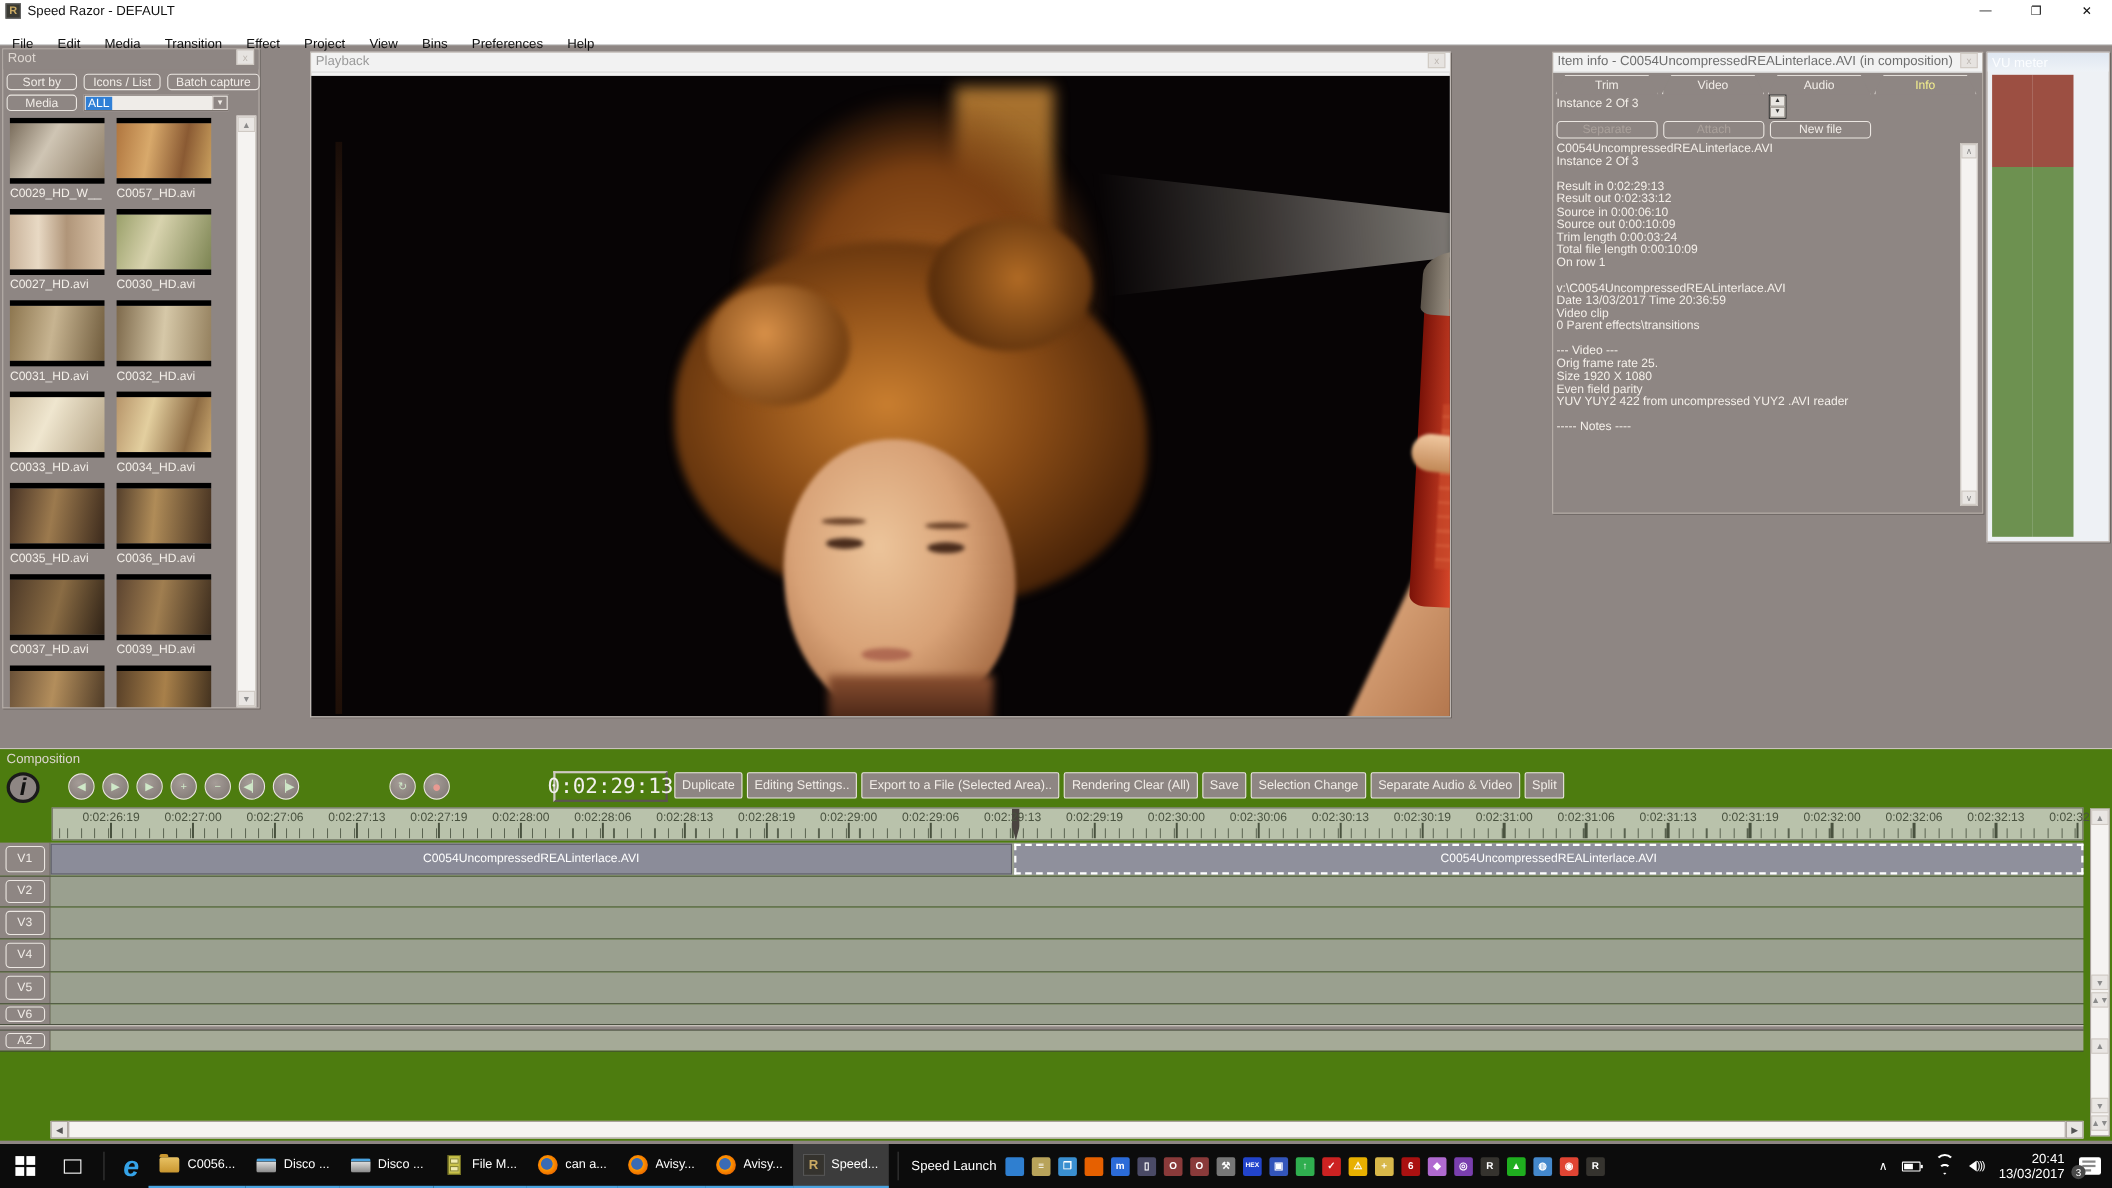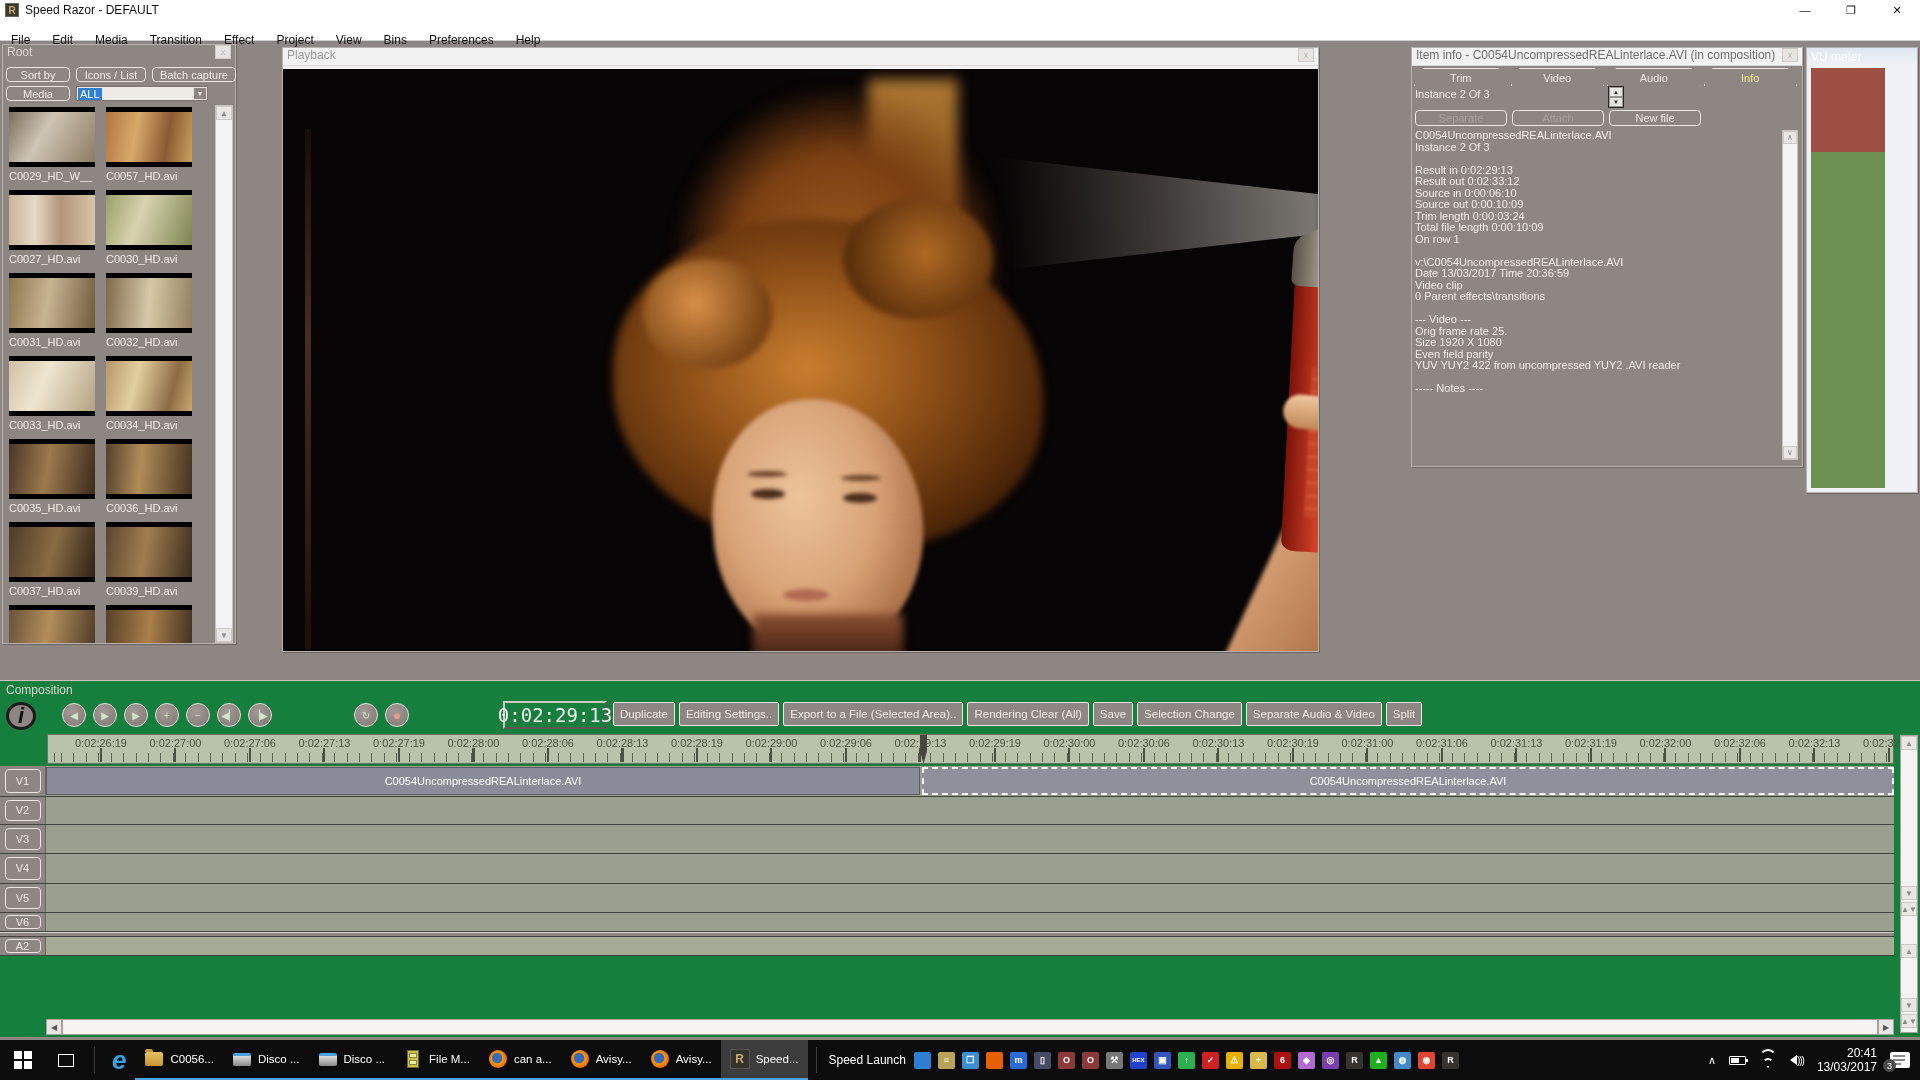--- a/index.html
+++ b/index.html
@@ -94,21 +94,21 @@
 
   
   .vu{left:1806px;top:47px;width:112px;height:446px;background:#eef1f5;}
   .vu-title{height:17px;background:linear-gradient(#dfe7f1,#eef2f7);color:#fbfdff;font-size:12px;display:flex;align-items:center;padding:0 4px;}
   .vu-bars{position:absolute;left:4px;top:20px;width:102px;height:420px;display:flex;}
   .vu-bar{width:37px;height:100%;background:linear-gradient(#9c4f42 0 20%,#6d9150 20%);}
   .vu-scale{width:28px;height:100%;background:#8e8683;display:flex;flex-direction:column;justify-content:space-between;padding:22px 0 8px 0;}
   .vu-scale span{font-size:9px;color:#fff;text-align:center;display:block;}
 
   
-  .comp{position:absolute;left:0;top:680px;width:1920px;height:357px;background:#15803d;border-top:1px solid #c9c2bc;}
+  .comp{position:absolute;left:0;top:680px;width:1920px;height:357px;background:#4d7c0f;border-top:1px solid #c9c2bc;}
   .comp-title{height:17px;display:flex;align-items:center;padding:0 6px;font-size:12px;color:#ddd6d0;}
   .logo{position:absolute;left:6px;top:21px;width:30px;height:28px;border:3px solid #1a1a1a;border-radius:50%;color:#111;font-size:22px;font-style:italic;font-weight:bold;display:flex;align-items:center;justify-content:center;background:#8e8683;}
   .transport{position:absolute;left:62px;top:22px;display:flex;gap:7px;}
   .tpb{width:24px;height:24px;border-radius:50%;background:radial-gradient(circle at 40% 35%,#a59c97,#7d7571);border:1px solid #e9e4df;color:#cfe8c8;font-size:10px;display:flex;align-items:center;justify-content:center;padding:0;}
   .tpb.rec{color:#e89a92;font-size:14px;}
   .tpb.loop{margin-left:75px;}
   .timecode{position:absolute;left:503px;top:20px;width:104px;height:28px;border:2px solid #cfc9c3;border-right-color:#5c5550;border-bottom-color:#5c5550;display:flex;align-items:center;justify-content:center;font-family:"DejaVu Sans Mono",monospace;font-size:19px;color:#f2f0ee;}
   .ctoolbar{position:absolute;left:613px;top:21px;display:flex;gap:4px;}
   .ctoolbar .rbtn{height:24px;border-radius:2px;font-size:11.5px;}
   .ruler{position:absolute;left:47px;top:53px;width:1847px;height:30px;background:#b9c2ab;border:1px solid #6c6f60;}

